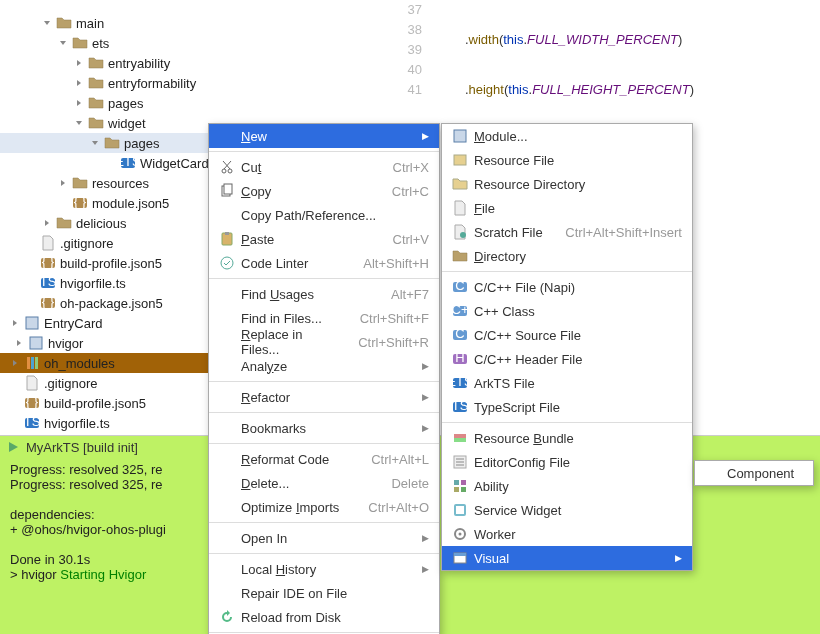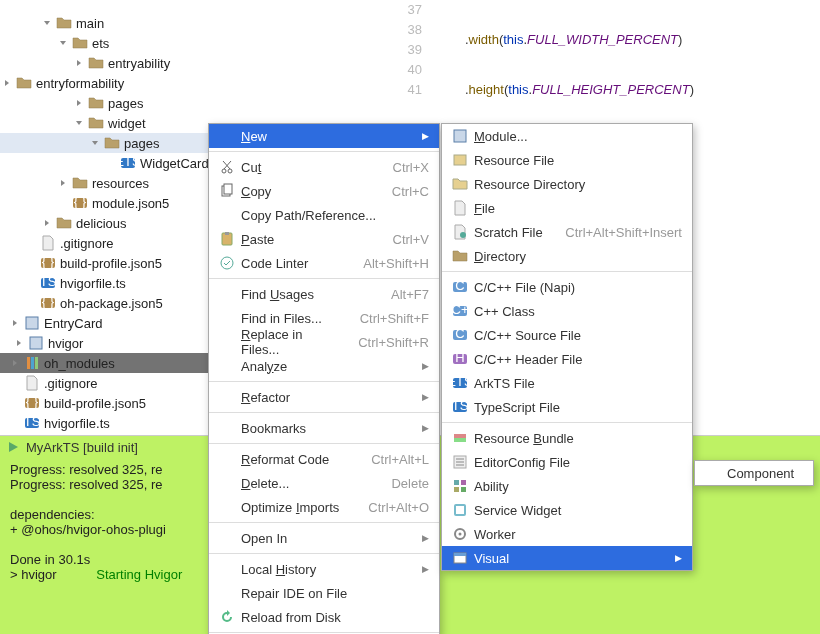--- a/index.html
+++ b/index.html
@@ -1,20 +1,20 @@
 <!DOCTYPE html>
 <html><head>
 <meta charset="utf-8">
 <style>
 * { margin: 0; padding: 0; box-sizing: border-box; font-family: "Segoe UI", Arial, sans-serif; font-size: 13px; }
 body { background: #fff; color: #333; overflow: hidden; width: 820px; height: 634px; position: relative; }
 .tree { position: absolute; left: 0; top: 13px; width: 280px; height: 430px; overflow: hidden; }
 .tree-row { height: 20px; display: flex; align-items: center; white-space: nowrap; cursor: pointer; }
 .tree-row.selected { background: #e0e8f3; }
-.tree-row.highlight { background: #737373; }
+.tree-row.highlight { background: #a16207; }
 .tree-ex { width: 14px; height: 14px; display: inline-flex; align-items: center; justify-content: center; color: #888; font-size: 10px; }
 .tree-icon { width: 16px; height: 16px; margin: 0 4px 0 2px; display: inline-flex; align-items: center; justify-content: center; }
 .tree-label { color: #222; }
 .editor { position: absolute; left: 380px; top: 0; right: 0; height: 430px; font-family: "Consolas", monospace; font-size: 13px; white-space: pre; }
 .gutter { position: absolute; left: 0; top: 0; width: 50px; color: #bbb; text-align: right; padding-right: 8px; }
 .gutter-line { height: 20px; line-height: 20px; }
 .code { position: absolute; left: 56px; top: 0; right: 0; }
 .code-line { height: 20px; line-height: 20px; }
 .c-key { color: #0033b3; }
 .c-prop { color: #7a5c00; }
@@ -23,21 +23,21 @@
 .c-str { color: #008000; background: #eef5ee; }
 .c-type { color: #20999d; }
 .c-static { font-style: italic; color: #660e7a; }
 .c-prop2 { color: #871094; }
 .hl-bg { background: #fef3d4; padding: 0 1px; }
 .bottom { position: absolute; left: 0; top: 435px; right: 0; bottom: 0; border-top: 1px solid #ccc; background: #bef264; }
 .bottom-head { height: 22px; display: flex; align-items: center; padding: 0 6px; }
 .run-ico { width: 14px; height: 14px; margin-right: 6px; }
 .bottom-title { color: #333; }
 .terminal { font-family: "Consolas", monospace; font-size: 13px; padding: 4px 10px; white-space: pre; color: #222; }
-.term-green { color: #008000; margin-left: 36px; }
+.term-green { color: #008000; }
 .menu { position: absolute; background: #fff; border: 1px solid #aaa; box-shadow: 2px 3px 8px rgba(0,0,0,.25); }
 .menu-item { height: 17px; display: flex; align-items: center; padding: 12px 10px; cursor: pointer; position: relative; }
 .menu-item.sep { height: 1px; background: #ddd; margin: 3px 0; padding: 0; }
 .menu-item.selected { background: #2d6cdf; color: #fff; }
 .menu-ico { width: 16px; height: 16px; margin-right: 6px; display: inline-flex; align-items: center; justify-content: center; }
 .menu-label { flex: 1; }
 .menu-shortcut { color: #999; margin-left: 20px; }
 .menu-arrow { margin-left: 12px; color: #888; font-size: 9px; }
 .menu-item.selected .menu-arrow { color: #fff; }
 #context-menu { left: 208px; top: 123px; width: 232px; }
@@ -81,21 +81,21 @@
           <path d="M3 2l4 3-4 3z" fill="#888"></path>
         </svg>
       </span>
       <span class="tree-icon">
         <svg viewBox="0 0 16 16">
           <path d="M1 3h5l2 2h7v8H1z" fill="#b9a06a" stroke="#8f7a4e" stroke-width=".5"></path>
         </svg>
       </span>
       <span class="tree-label">entryability</span>
     </div>
-    <div class="tree-row" style="">
+    <div class="tree-row" style="padding-left: 72px;">
       <span class="tree-ex">
         <svg width="10" height="10" viewBox="0 0 10 10">
           <path d="M3 2l4 3-4 3z" fill="#888"></path>
         </svg>
       </span>
       <span class="tree-icon">
         <svg viewBox="0 0 16 16">
           <path d="M1 3h5l2 2h7v8H1z" fill="#b9a06a" stroke="#8f7a4e" stroke-width=".5"></path>
         </svg>
       </span>

